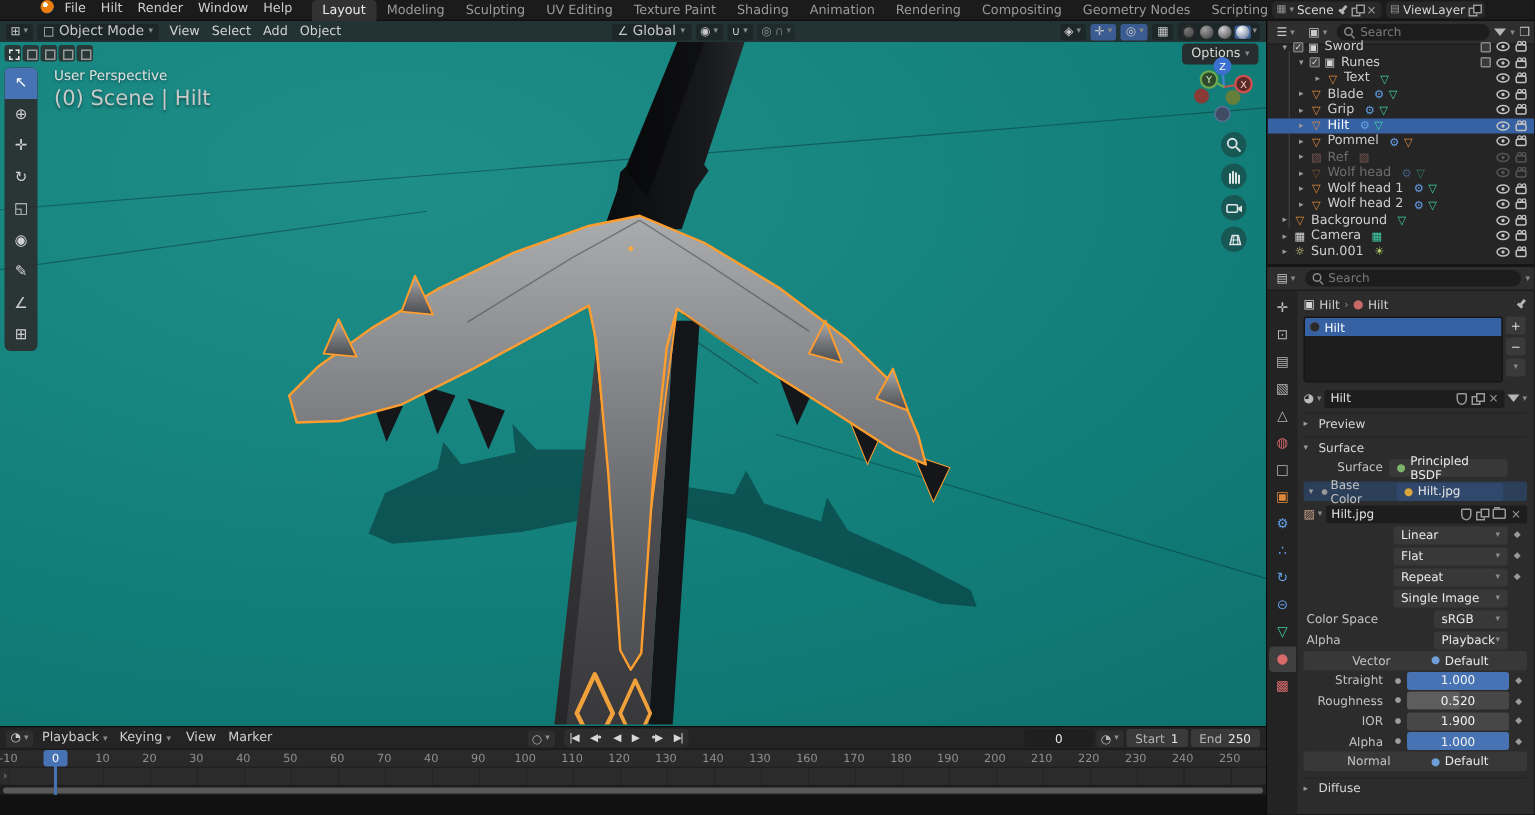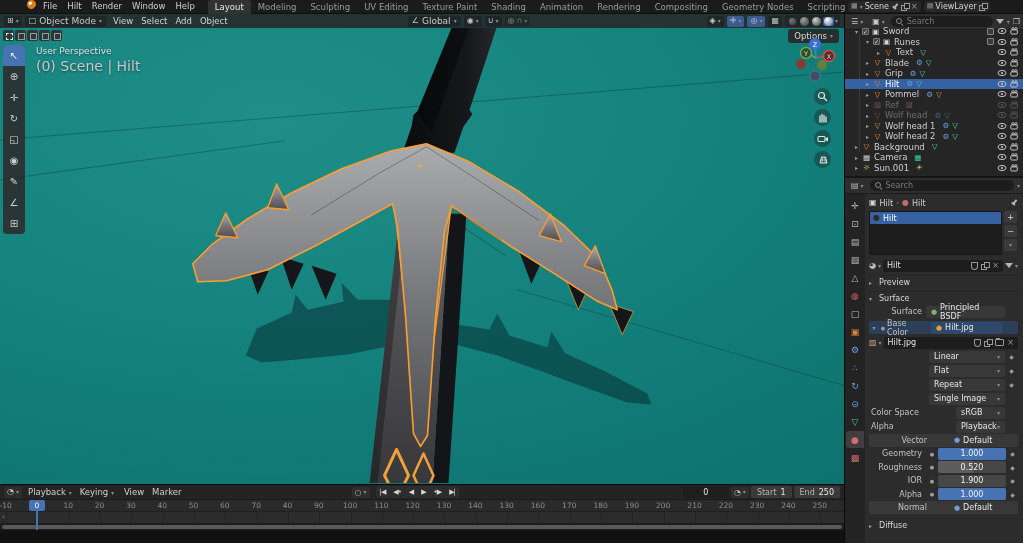--- a/index.html
+++ b/index.html
@@ -1066,21 +1066,21 @@
                   <span class="plabel">Vector</span>
                   <span class="adot">●</span>
                   <span class="vchip">
                     <span class="dotb">●</span>
                     <span>Default</span>
                   </span>
 
                   <span class="dia">◆</span>
                 </div>
                 <div class="vrow slider">
-                  <span class="plabel">Geometry</span>
+                  <span class="plabel">Straight</span>
                   <span class="adot">●</span>
 
                   <span class="vfield">
                     <span class="vfill blue" style="width: 100%;"></span>
                     <span class="vval">1.000</span>
                   </span>
                   <span class="dia show">◆</span>
                 </div>
                 <div class="vrow slider">
                   <span class="plabel">Roughness</span>

